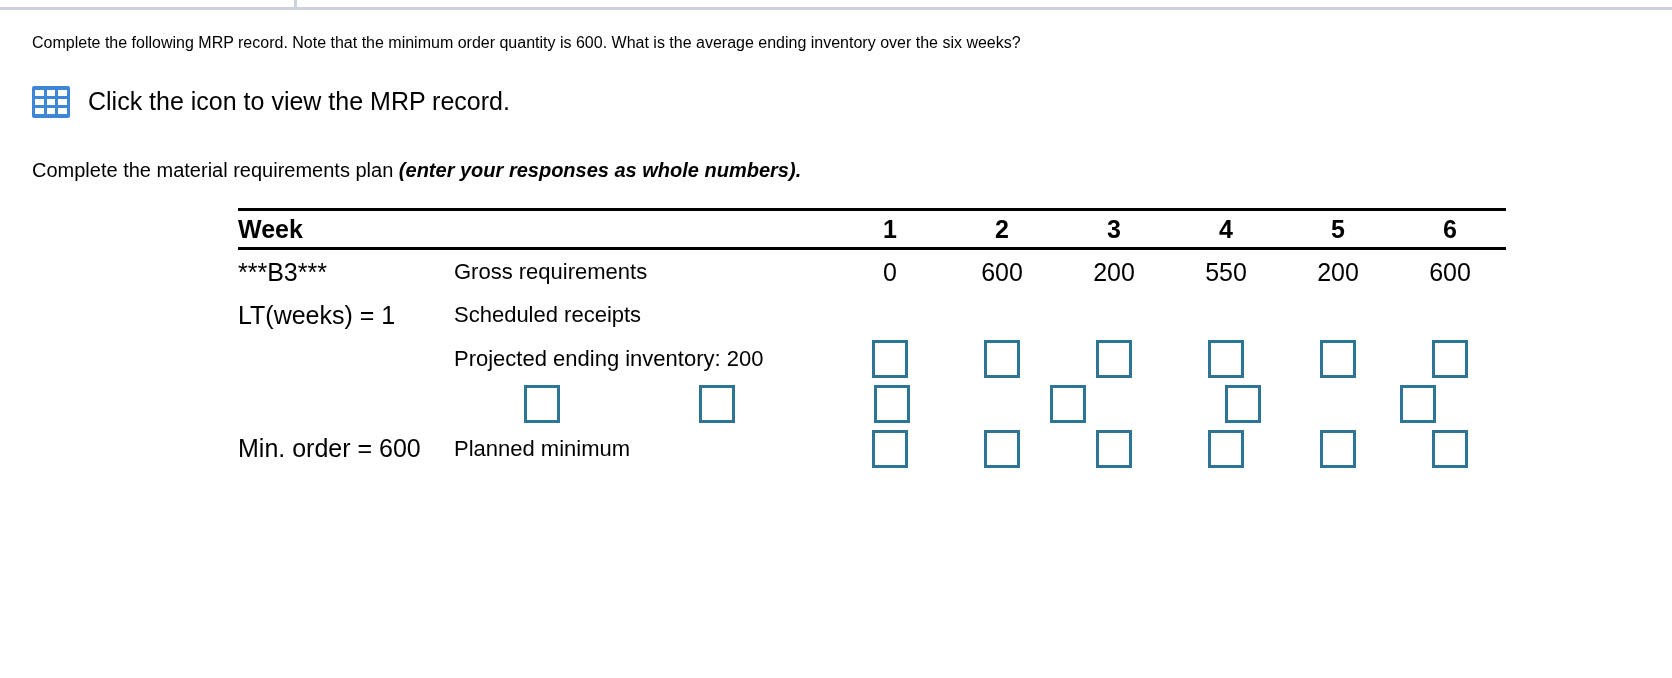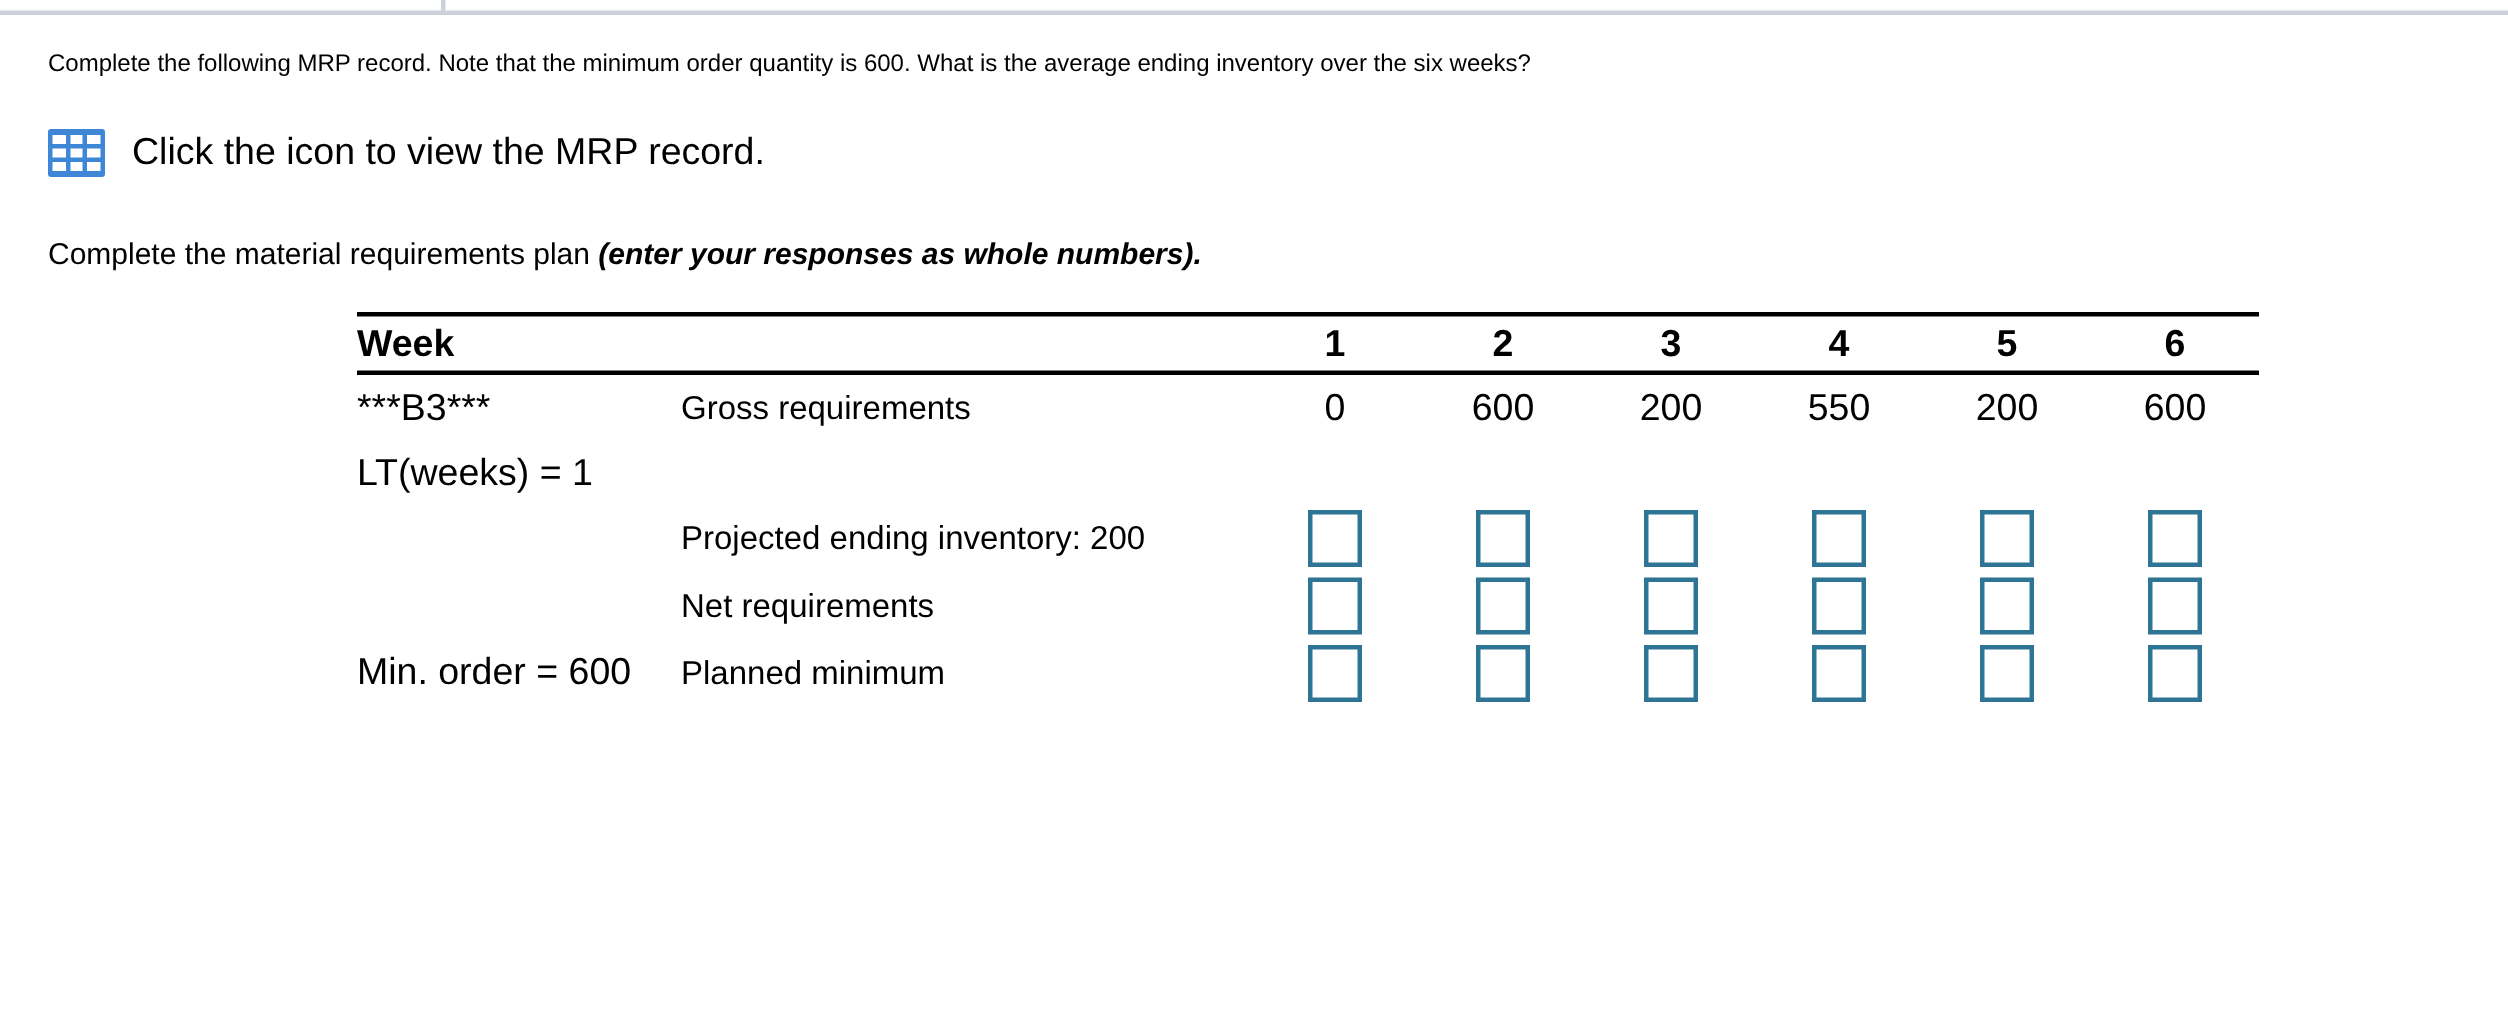--- a/index.html
+++ b/index.html
@@ -196,20 +196,21 @@
     <div class="wk">0</div>
     <div class="wk">600</div>
     <div class="wk">200</div>
     <div class="wk">550</div>
     <div class="wk">200</div>
     <div class="wk">600</div>
   </div>
 
   <div class="data-row row-sched">
     <div class="col-a">LT(weeks) = 1</div>
+    <div class="col-b">Scheduled receipts</div>
     <div class="wk"></div>
     <div class="wk"></div>
     <div class="wk"></div>
     <div class="wk"></div>
     <div class="wk"></div>
     <div class="wk"></div>
   </div>
 
   <div class="data-row row-pei">
     <div class="col-a"></div>
@@ -217,21 +218,20 @@
     <div class="wk"><input class="inputbox" type="text" value="" style=""></div>
     <div class="wk"><input class="inputbox" type="text" value="" style=""></div>
     <div class="wk"><input class="inputbox" type="text" value="" style=""></div>
     <div class="wk"><input class="inputbox" type="text" value="" style=""></div>
     <div class="wk"><input class="inputbox" type="text" value="" style=""></div>
     <div class="wk"><input class="inputbox" type="text" value="" style=""></div>
   </div>
 
   <div class="data-row row-net">
     <div class="col-a"></div>
-    <div class="col-b">Net requirements</div>
     <div class="wk"><input class="inputbox" type="text" value="" style=""></div>
     <div class="wk"><input class="inputbox" type="text" value="" style=""></div>
     <div class="wk"><input class="inputbox" type="text" value="" style=""></div>
     <div class="wk"><input class="inputbox" type="text" value="" style=""></div>
     <div class="wk"><input class="inputbox" type="text" value="" style=""></div>
     <div class="wk"><input class="inputbox" type="text" value="" style=""></div>
   </div>
 
   <div class="data-row row-plan">
     <div class="col-a">Min. order = 600</div>

